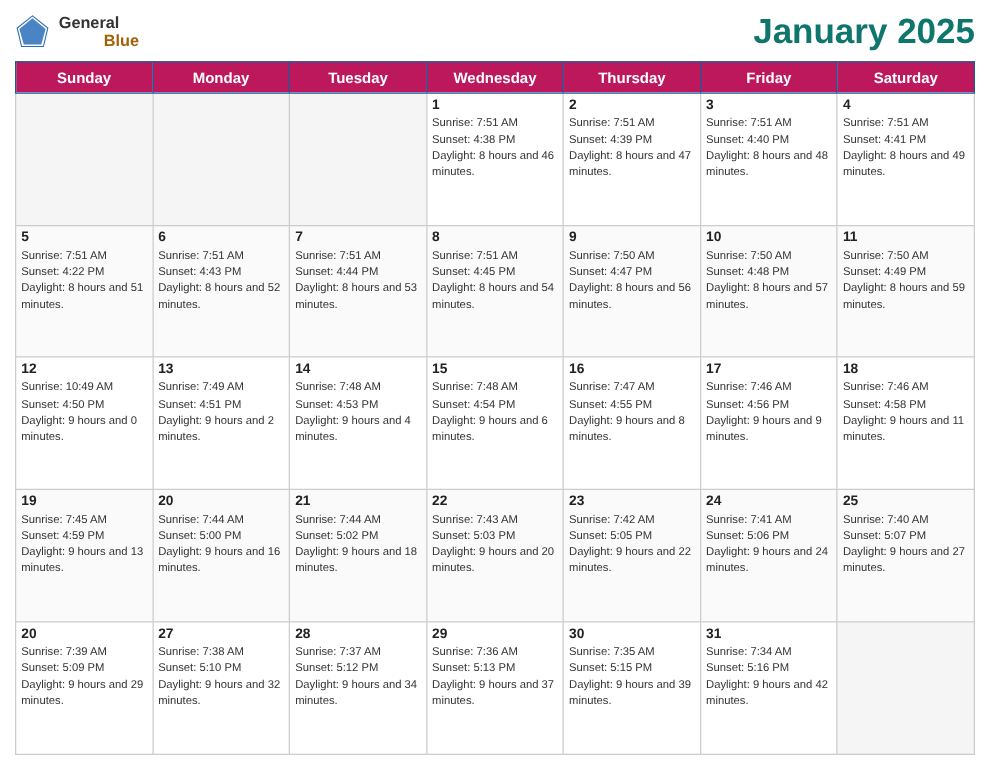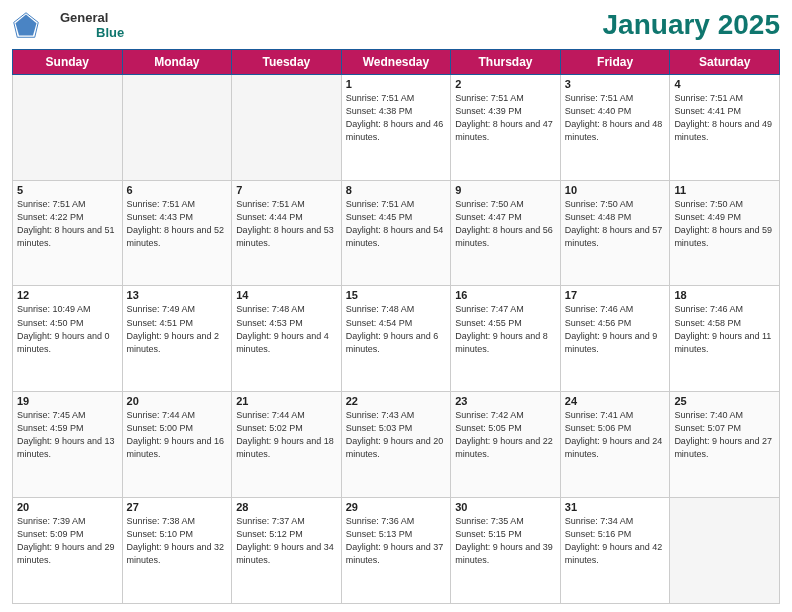--- a/index.html
+++ b/index.html
@@ -19,30 +19,30 @@
     }
     .header {
       display: flex;
       justify-content: space-between;
       align-items: flex-start;
       margin-bottom: 8px;
     }
     .logo {
       display: flex;
       align-items: center;
-      gap: 20px;
+      gap: 7px;
     }
     .logo-text {
       display: flex;
       flex-direction: column;
       font-size: 13px;
       font-weight: bold;
     }
     .logo-general { color: #333; }
-    .logo-blue { color: #0f766e; padding-left: 36px; }
+    .logo-blue { color: #a16207; padding-left: 36px; }
     .logo-icon {
       width: 28px;
       height: 28px;
     }
     .title-section {
       text-align: right;
     }
     .month-title {
       font-size: 28px;
       font-weight: bold;

